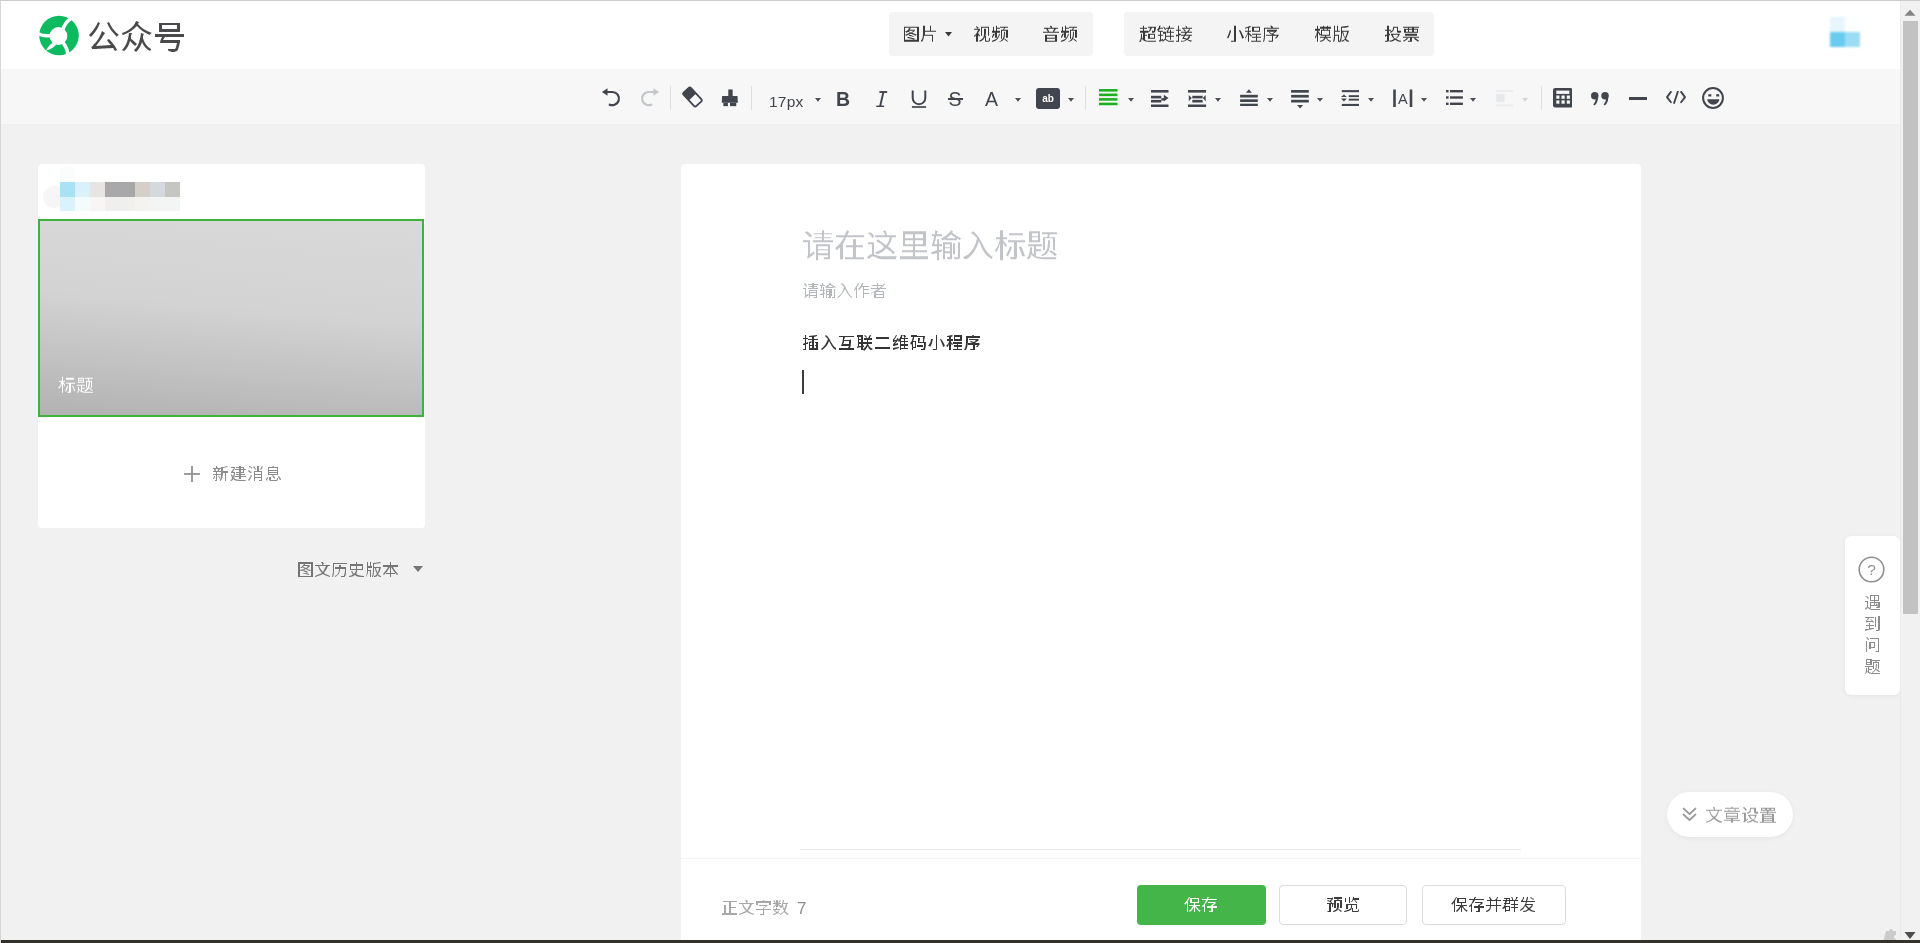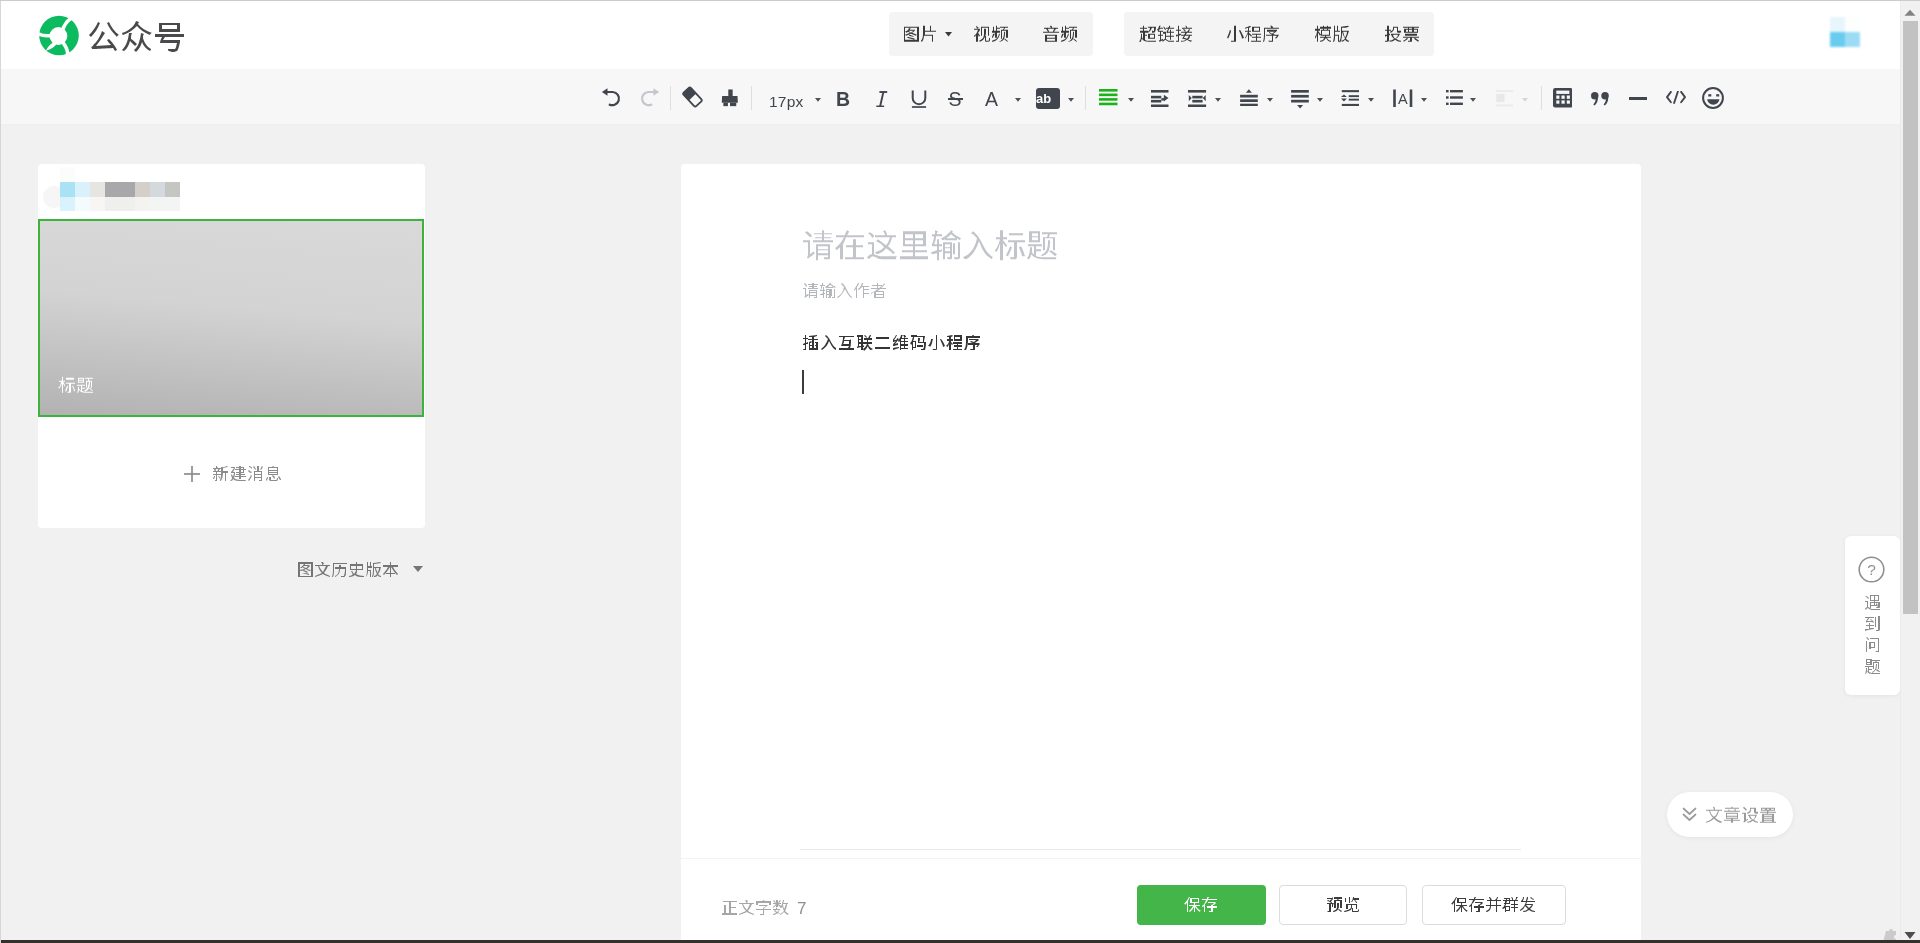--- a/index.html
+++ b/index.html
@@ -97,21 +97,21 @@
 <path d="M1.7 0.5 v7.4 a6.3 6.3 0 0 0 12.6 0 V0.5" fill="none" stroke="#41454d" stroke-width="2"></path>
 <path d="M0.9 17 H15.1" stroke="#41454d" stroke-width="1.7"></path>
   </svg>
 <div class="abs" style="left:948.5px;top:88.3px;font-size:19.5px;color:#41454d;line-height:22px">S</div>
 <div class="abs" style="left:947.5px;top:98.3px;width:15.5px;height:1.8px;background:#41454d"></div>
 <div class="abs" style="left:985px;top:88.3px;font-size:19.5px;color:#41454d;line-height:22px">A</div>
 <svg style="position:absolute;left:1014.8px;top:97.8px" width="6" height="3.8" viewBox="0 0 6 3.8">
     <path fill="#4c4f56" d="M0 0 L6 0 L3.0 3.8 Z"></path>
   </svg>
 <div class="abs" style="left:1036px;top:87.5px;width:24px;height:21.7px;background:#41454d;border-radius:3px;
-color:#fff;font-size:13px;font-weight:bold;text-align:left;line-height:21.5px">ab</div>
+color:#fff;font-size:10px;font-weight:bold;text-align:center;line-height:21.5px">ab</div>
 <svg style="position:absolute;left:1067.8px;top:97.8px" width="6" height="3.8" viewBox="0 0 6 3.8">
     <path fill="#4c4f56" d="M0 0 L6 0 L3.0 3.8 Z"></path>
   </svg>
 <div class="abs" style="left:1085px;top:86px;width:1px;height:24px;background:#dcdee2"></div>
 <svg class="abs" style="left:1099px;top:89.2px" width="18.5" height="16.5" viewBox="0 0 18.5 16.5">
 <g fill="#1cb21c">
       <rect y="0" width="18.5" height="2.6"></rect>
       <rect y="4.55" width="18.5" height="2.6"></rect>
 <rect y="9.1" width="18.5" height="2.6"></rect>
       <rect y="13.65" width="18.5" height="2.6"></rect>

